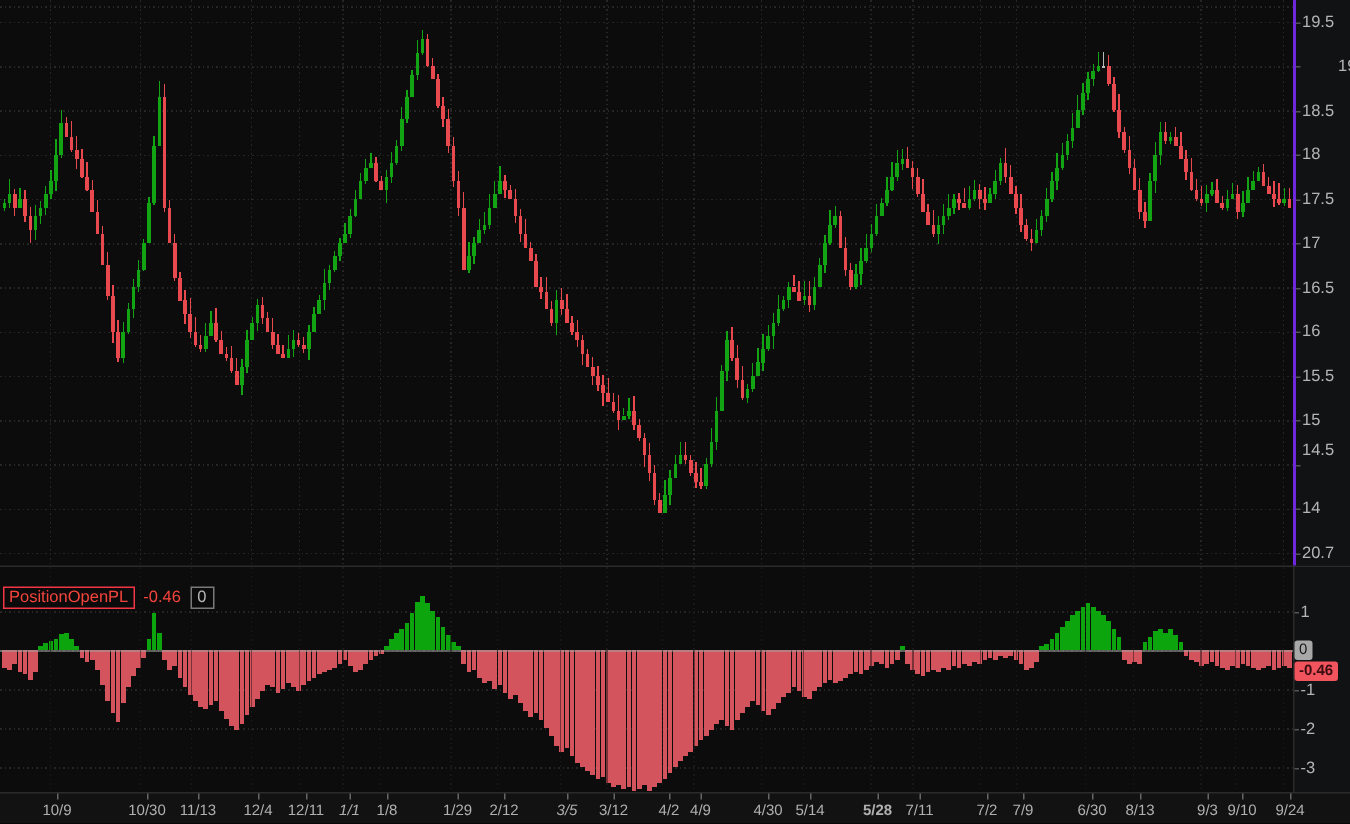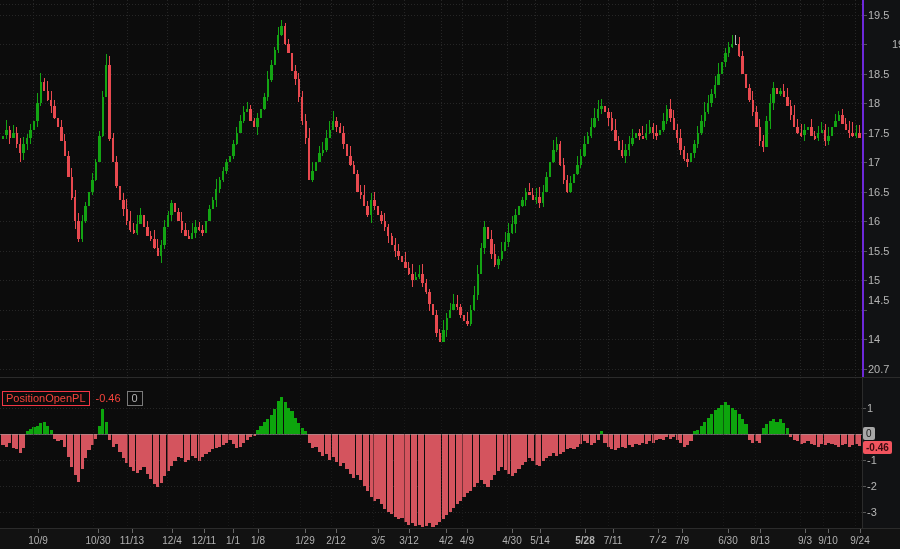--- a/index.html
+++ b/index.html
@@ -930,21 +930,21 @@
       <div class="date-label" style="left: 38px;">10/9</div>
       <div class="date-tickmark" style="left: 98px;"></div>
       <div class="date-label" style="left: 98px;">10/30</div>
       <div class="date-tickmark" style="left: 132px;"></div>
       <div class="date-label" style="left: 132px;">11/13</div>
       <div class="date-tickmark" style="left: 172px;"></div>
       <div class="date-label" style="left: 172px;">12/4</div>
       <div class="date-tickmark" style="left: 204px;"></div>
       <div class="date-label" style="left: 204px;">12/11</div>
       <div class="date-tickmark" style="left: 233px;"></div>
-      <div class="date-label" style="left: 233px;">1/1</div>
+      <div class="date-label" style="left: 233px; font-style: italic;">1/1</div>
       <div class="date-tickmark" style="left: 258px;"></div>
       <div class="date-label" style="left: 258px;">1/8</div>
       <div class="date-tickmark" style="left: 305px;"></div>
       <div class="date-label" style="left: 305px;">1/29</div>
       <div class="date-tickmark" style="left: 336px;"></div>
       <div class="date-label" style="left: 336px;">2/12</div>
       <div class="date-tickmark" style="left: 378px;"></div>
       <div class="date-label" style="left: 378px; font-style: italic;">3/5</div>
       <div class="date-tickmark" style="left: 409px;"></div>
       <div class="date-label" style="left: 409px;">3/12</div>
@@ -954,21 +954,21 @@
       <div class="date-label" style="left: 467px;">4/9</div>
       <div class="date-tickmark" style="left: 512px;"></div>
       <div class="date-label" style="left: 512px; text-align: center;">4/30</div>
       <div class="date-tickmark" style="left: 540px;"></div>
       <div class="date-label" style="left: 540px;">5/14</div>
       <div class="date-tickmark" style="left: 585px;"></div>
       <div class="date-label" style="left: 585px; font-weight: bold;">5/28</div>
       <div class="date-tickmark" style="left: 613px;"></div>
       <div class="date-label" style="left: 613px;">7/11</div>
       <div class="date-tickmark" style="left: 658px;"></div>
-      <div class="date-label" style="left: 658px; font-family: Liberation Mono, monospace;">7/2</div>
+      <div class="date-label" style="left: 658px;">7/2</div>
       <div class="date-tickmark" style="left: 682px;"></div>
       <div class="date-label" style="left: 682px;">7/9</div>
       <div class="date-tickmark" style="left: 728px;"></div>
       <div class="date-label" style="left: 728px;">6/30</div>
       <div class="date-tickmark" style="left: 760px;"></div>
       <div class="date-label" style="left: 760px;">8/13</div>
       <div class="date-tickmark" style="left: 805px;"></div>
       <div class="date-label" style="left: 805px;">9/3</div>
       <div class="date-tickmark" style="left: 828px;"></div>
       <div class="date-label" style="left: 828px;">9/10</div>

